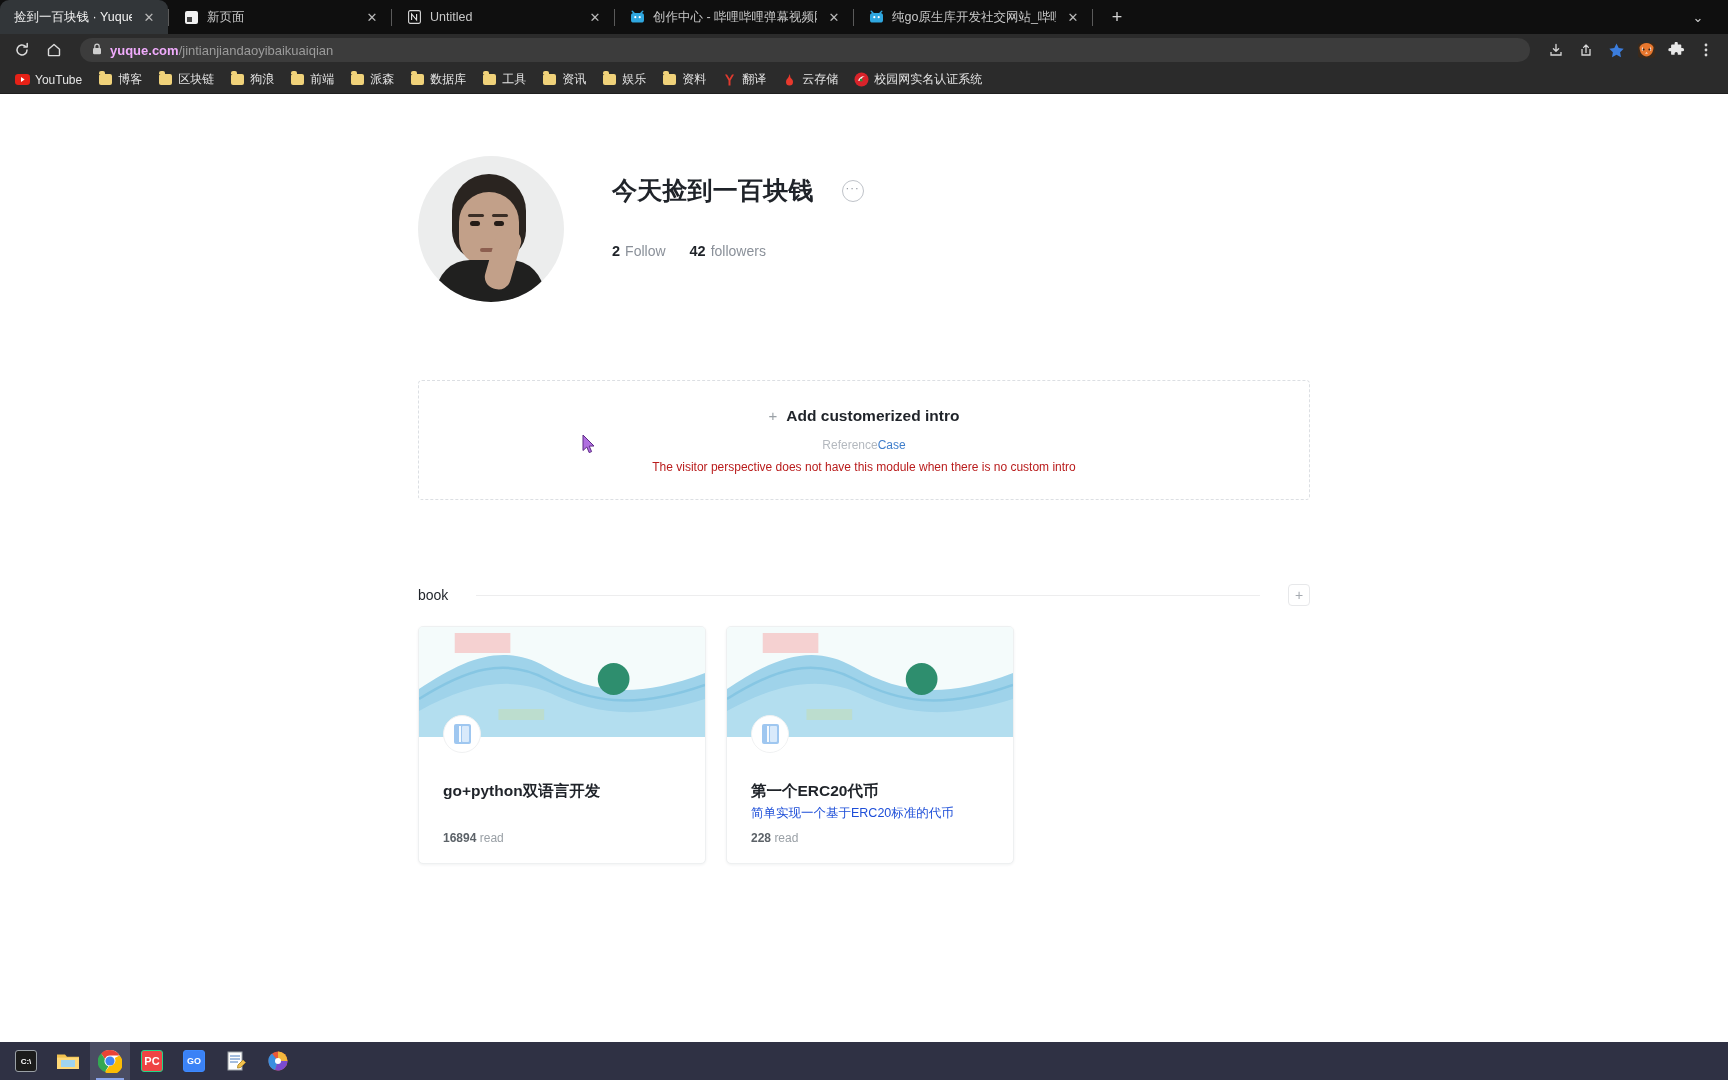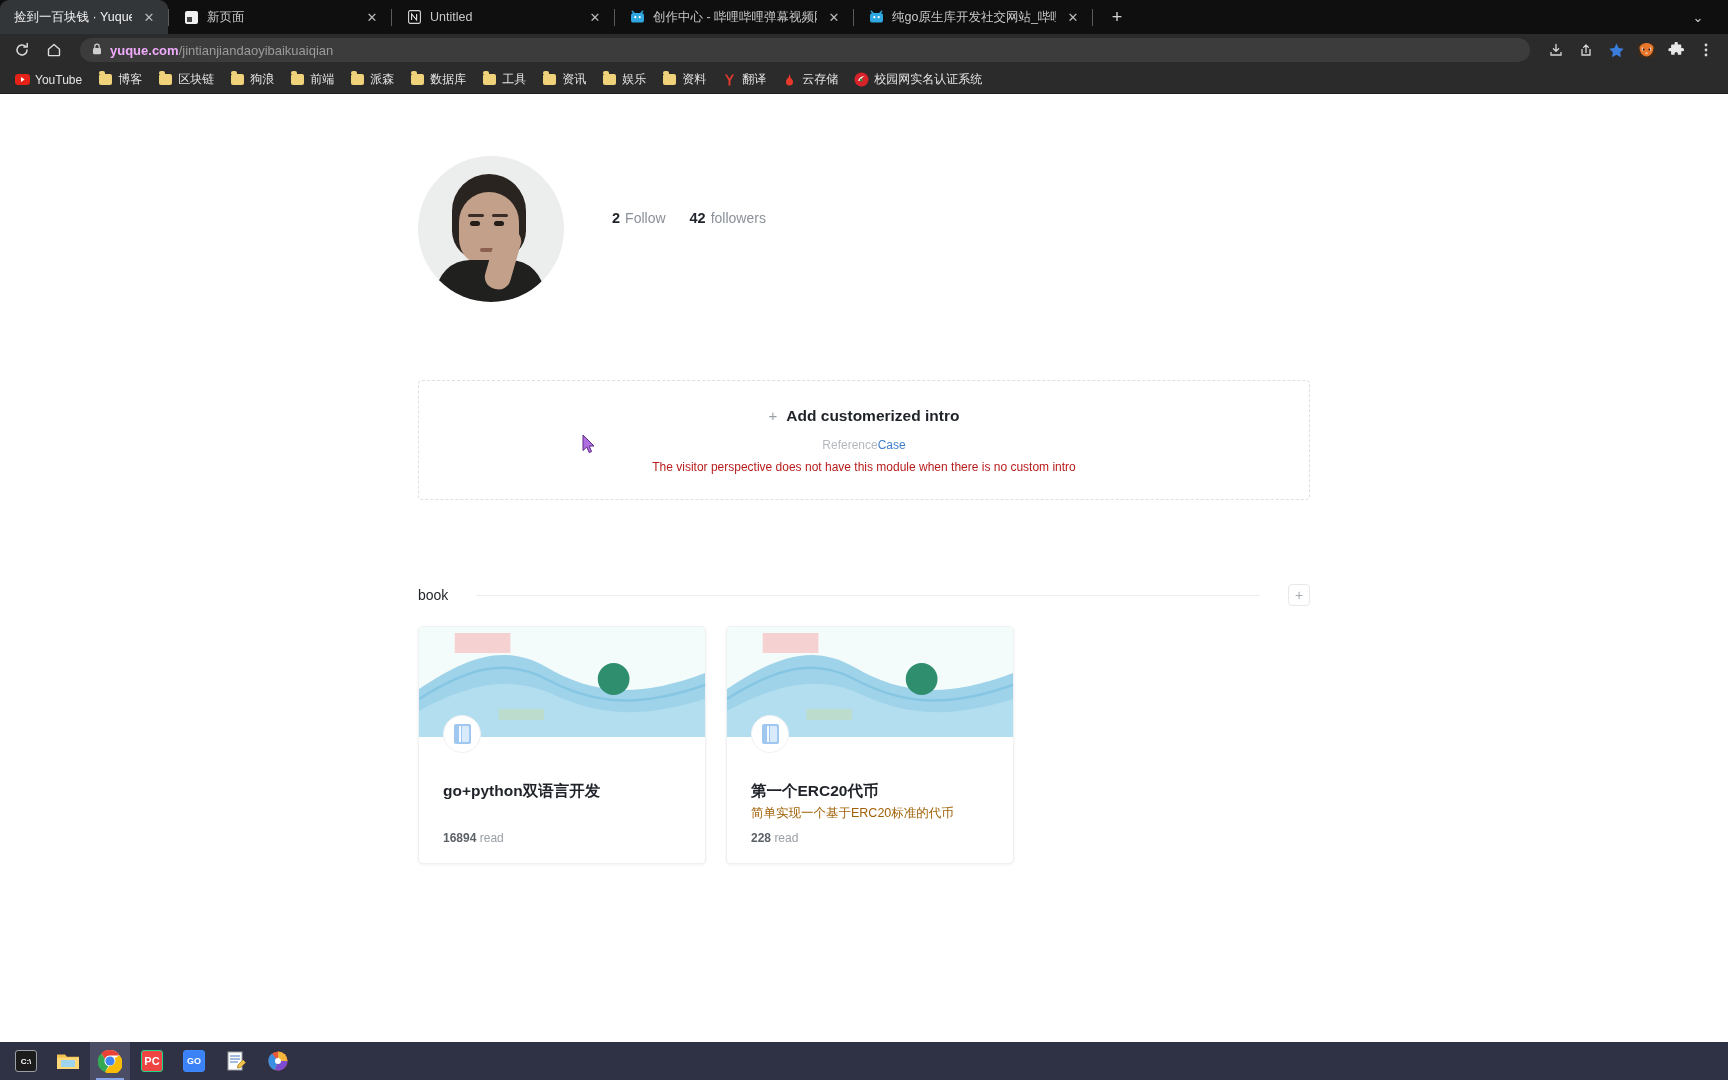--- a/index.html
+++ b/index.html
@@ -166,21 +166,21 @@
     width: 38px; height: 38px; border-radius: 50%;
     background: #fff; border: 1px solid #f0f1f2;
     display: flex; align-items: center; justify-content: center;
     z-index: 3;
   }
   .bk { width: 17px; height: 20px; background: #9fc7f0; border-radius: 2px; position: relative; }
   .bk:after { content:""; position:absolute; left:5px; top:2px; width:2px; height:16px; background:#fff; opacity:.9;}
   .bk:before { content:""; position:absolute; left:8px; top:2px; width:7px; height:16px; background:#d9eafb; border-radius:1px;}
   .bbody { padding: 44px 22px 0 24px; height: 126px; position: relative; }
   .btitle { font-size: 15.5px; font-weight: 700; color: #1f2329; line-height: 1.3; }
-  .bdesc { font-size: 12.5px; color: #a16207; margin-top: 4px; line-height: 1.4; }
+  .bdesc { font-size: 12.5px; color: #1d4ed8; margin-top: 4px; line-height: 1.4; }
   .breads { position: absolute; left: 24px; bottom: 18px; font-size: 12px; color: #9aa0a6; }
   .breads b { color: #5c6268; font-weight: 700; }
 
   .cursor {
     position: absolute; left: 582px; top: 340px; width: 13px; height: 20px; z-index: 50;
   }
 
   
   .taskbar {
     position: absolute; bottom: 0; left: 0; width: 1728px; height: 38px;
@@ -441,20 +441,24 @@
           <div class="av-brow"></div>
             <div class="av-brow2"></div>
           <div class="av-eye"></div>
             <div class="av-eye2"></div>
           <div class="av-mouth"></div>
           <div class="av-body"></div>
           <div class="av-arm"></div>
         </div>
 
         <div class="pinfo">
+          <div class="namerow">
+            <div class="pname">今天捡到一百块钱</div>
+            <div class="moredots">···</div>
+          </div>
           <div class="stats">
             <div><b>2</b><span>Follow</span></div>
             <div><b>42</b><span>followers</span></div>
           </div>
         </div>
       </div>
 
       <div class="introcard">
         <div class="addintro">
           <span class="plus">+</span>

